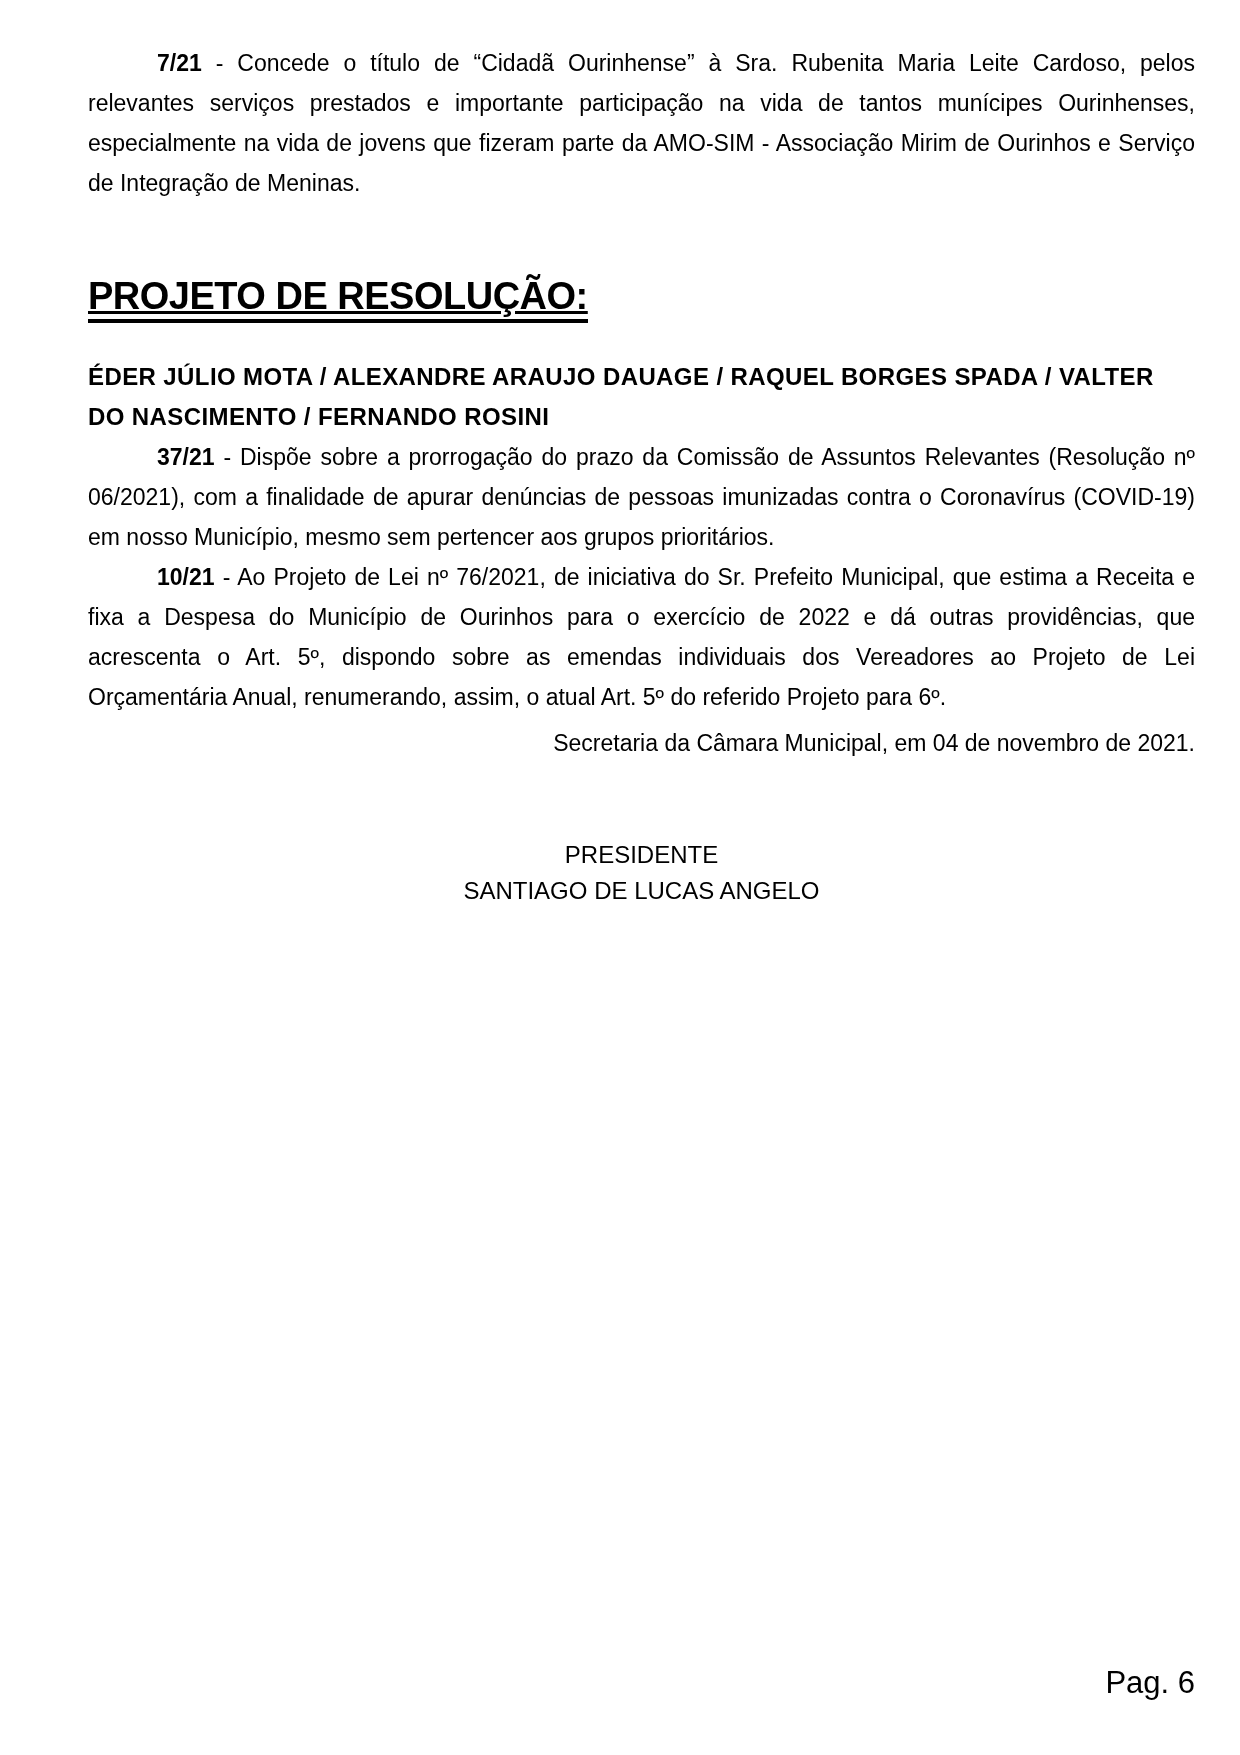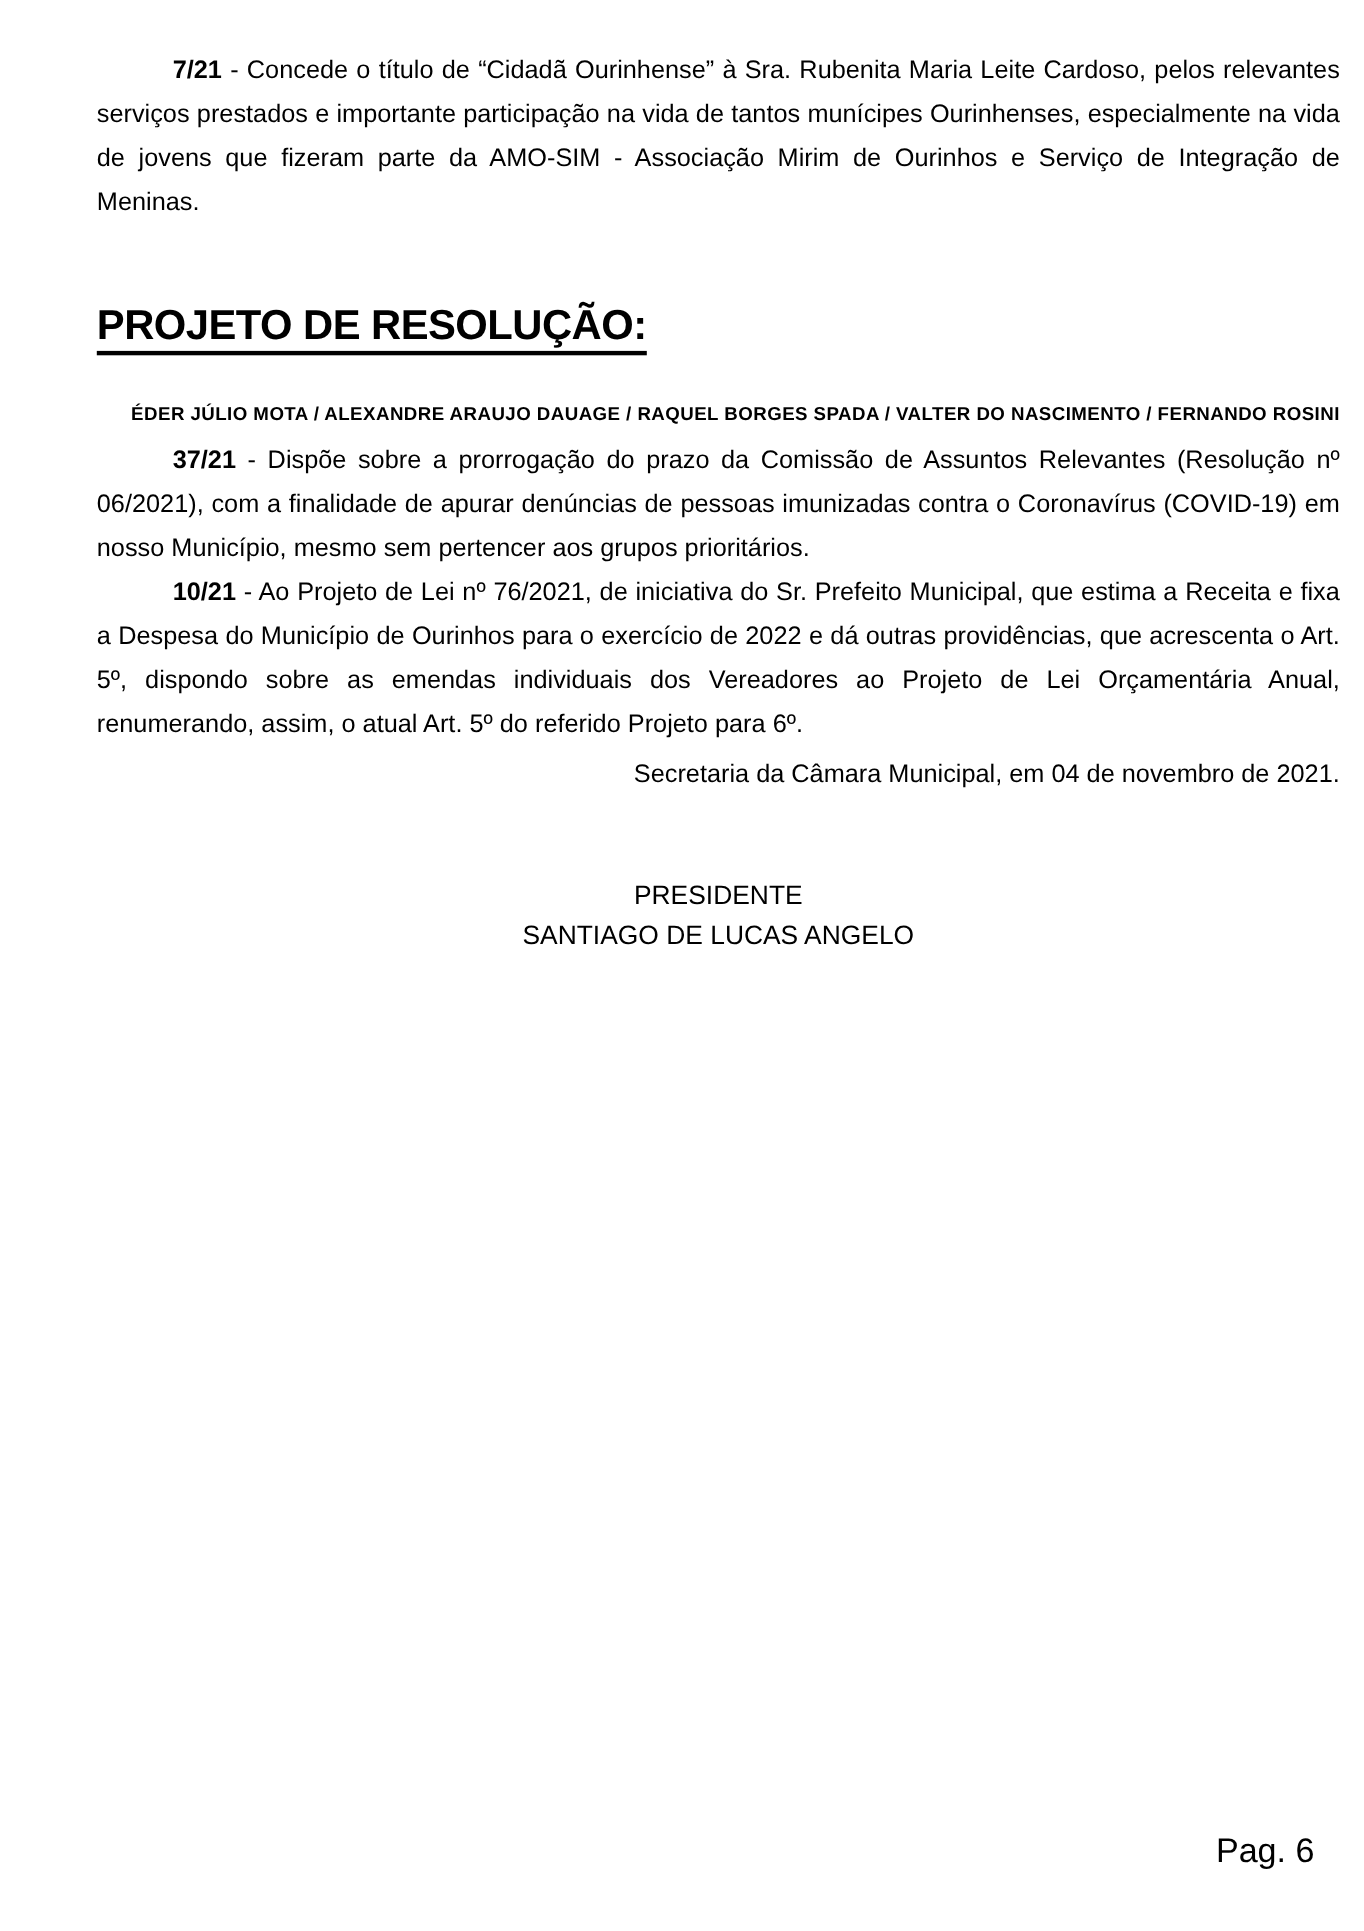--- a/index.html
+++ b/index.html
@@ -6,21 +6,21 @@
   html, body {
     margin: 0;
     padding: 0;
     background: #ffffff;
   }
   .page {
     position: relative;
     width: 1240px;
     height: 1755px;
     box-sizing: border-box;
-    padding: 43px 22px 0 88px;
+    padding: 43px 45px 0 88px;
     background: #ffffff;
     color: #000000;
     font-family: "Liberation Sans", sans-serif;
     font-size: 23px;
     line-height: 40px;
     overflow: hidden;
   }
   p.body-para {
     margin: 0;
     text-indent: 69px;
@@ -33,27 +33,28 @@
     margin: 70px 0 34px 0;
     font-size: 38px;
     line-height: 46px;
     font-weight: bold;
     letter-spacing: -0.5px;
   }
   h1.section-heading .heading-underline {
     display: inline-block;
     border-bottom: 4px solid #000000;
     padding-bottom: 0px;
+    text-decoration: underline;
   }
   p.authors-line {
     margin: 0;
     font-weight: bold;
-    font-size: 17px;
+    font-size: 24px;
     letter-spacing: 0.4px;
-    text-align: right;
+    text-align: left;
     text-indent: 0;
   }
   p.closing-line {
     margin: 6px 0 0 0;
     text-align: right;
     text-indent: 0;
   }
   .signature-block {
     margin-top: 74px;
     text-align: center;

